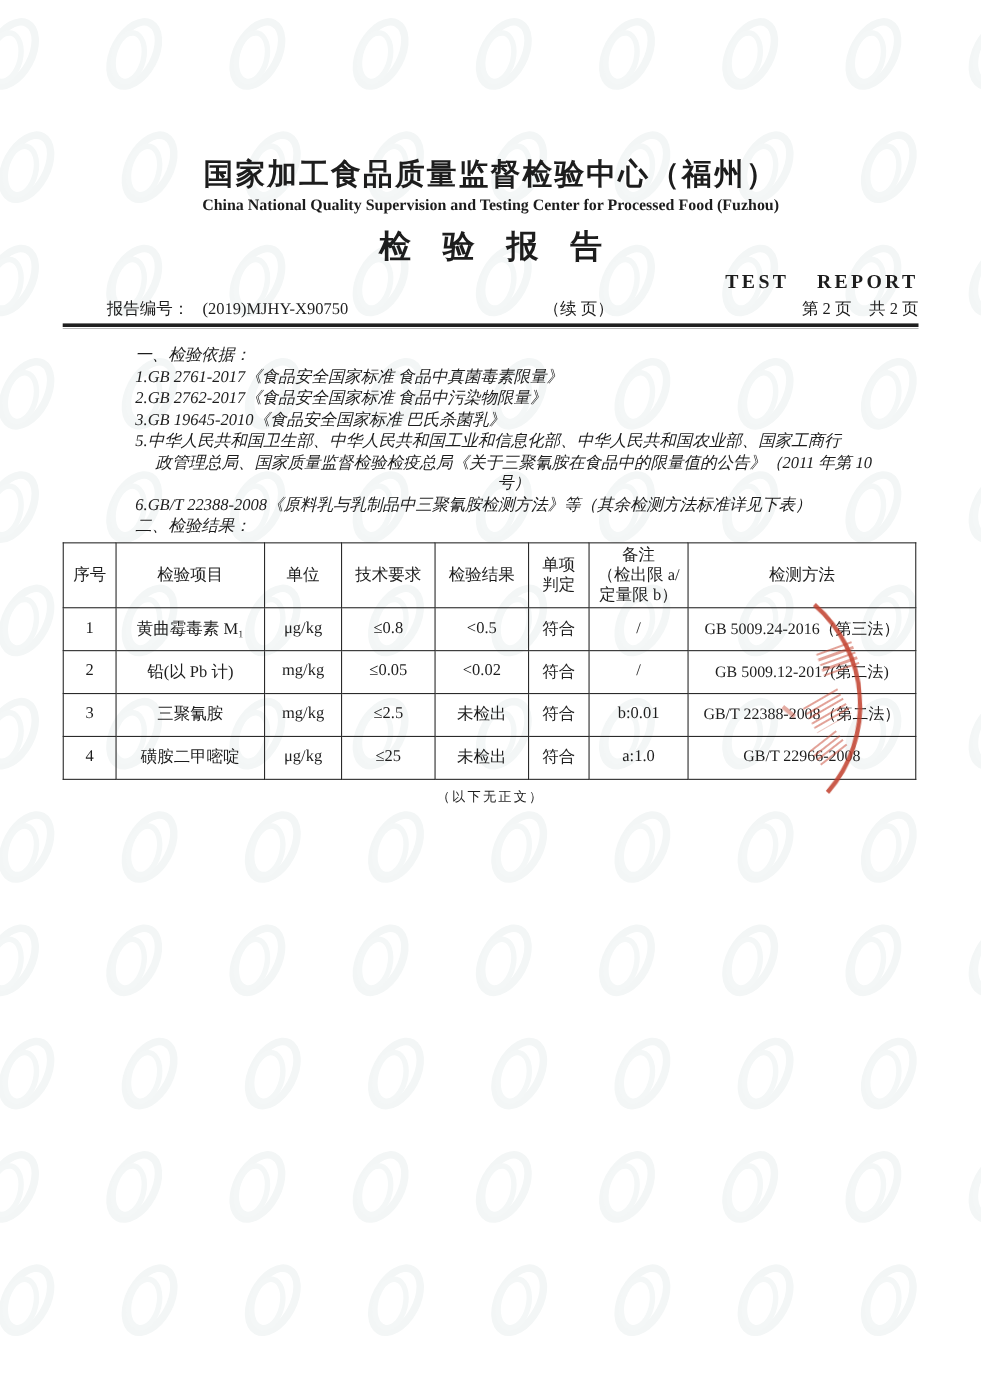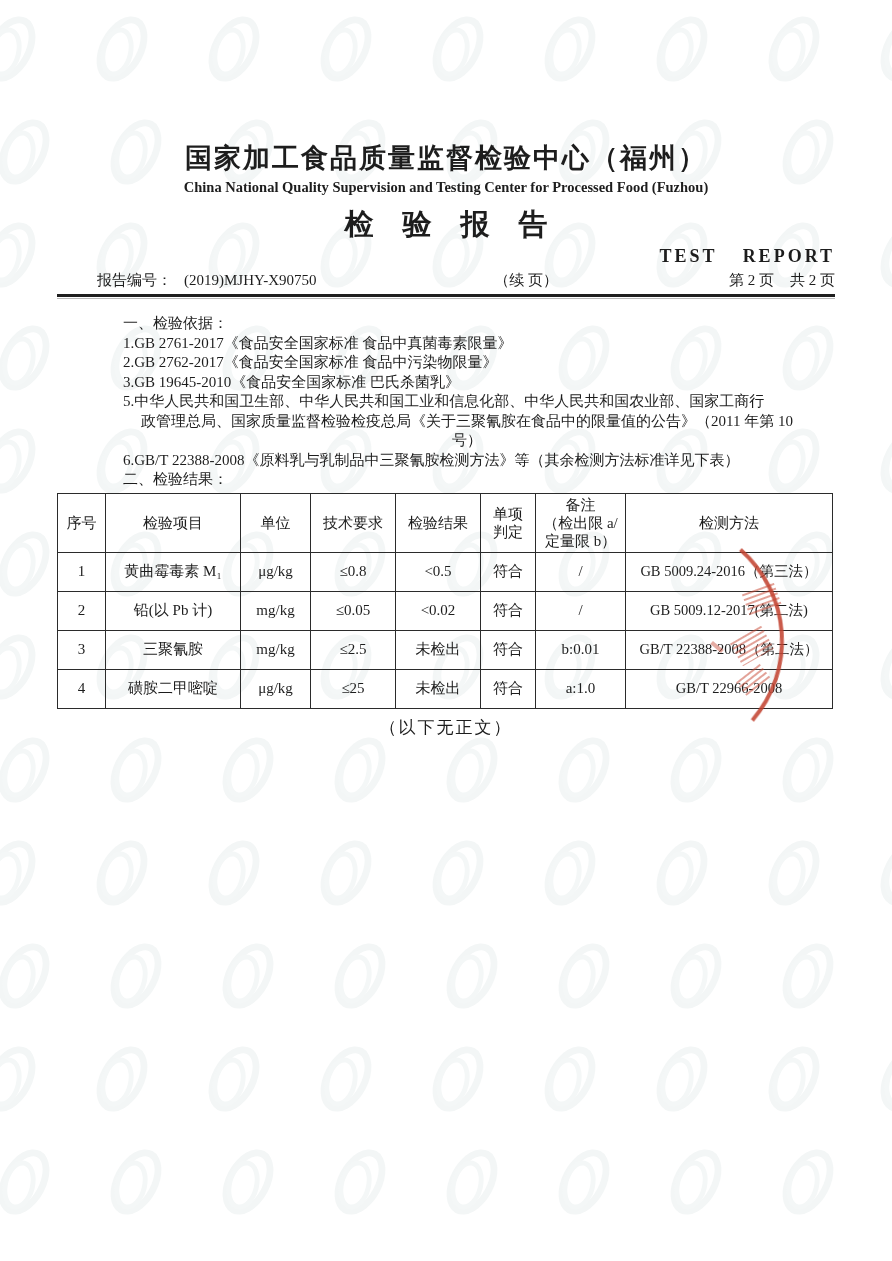--- a/index.html
+++ b/index.html
@@ -27,33 +27,33 @@
   .meta-row{margin-top:4px;display:flex;align-items:baseline;font-size:15px;}
   .meta-left{width:300px;margin-left:40px;}
   .meta-left .report-no{margin-left:12px;}
   .meta-center{flex:1;text-align:center;}
   .meta-right{width:180px;text-align:right;}
   .meta-right .pg-gap{margin-left:16px;}
   .rule{margin-top:4px;height:6px;
       background:linear-gradient(#1f1f1f 0 55%,#ffffff 55% 72%,#b9b9b9 72% 88%,#ffffff 88% 100%);}
   
   .basis{margin-top:14px;font-size:15px;line-height:19.5px;}
-  .b-line{padding-left:66px;}
+  .b-line{padding-left:66px;font-style:italic;}
   .b-line.outdent{padding-left:42px;text-align:center;}
   
   table.results{margin-top:3px;border-collapse:collapse;width:775px;table-layout:fixed;
       font-size:15px;}
   table.results th,table.results td{border:1.6px solid #2b2b2b;padding:1px 3px;
       text-align:center;vertical-align:middle;overflow:hidden;}
   table.results th{font-weight:normal;height:56px;white-space:pre-line;line-height:18px;}
   table.results td{height:36px;}
   td.cell-item{text-align:left;padding-left:12px;}
   td.cell-method{text-align:left;padding-left:8px;font-size:14.5px;}
   
-  .end-note{margin-top:7px;text-align:center;font-size:17px;letter-spacing:2px;}
+  .end-note{margin-top:7px;text-align:center;font-size:12px;letter-spacing:2px;}
   
   .stamp{position:absolute;inset:0;z-index:3;pointer-events:none;}
   .stamp-arc{position:absolute;left:538px;top:518px;width:238px;height:238px;border-radius:50%;
       border:4px solid transparent;border-right-color:rgba(193,62,43,.85);
       transform:rotate(-4deg);filter:blur(.4px);}
   .stamp-mark{position:absolute;
       background:repeating-linear-gradient(90deg,rgba(198,70,50,.5) 0 2px,rgba(255,255,255,0) 2px 5px);
       filter:blur(.7px);}
   .m1{left:750px;top:583px;width:24px;height:34px;transform:rotate(70deg);}
   .m2{left:739px;top:628px;width:26px;height:36px;transform:rotate(60deg);}

